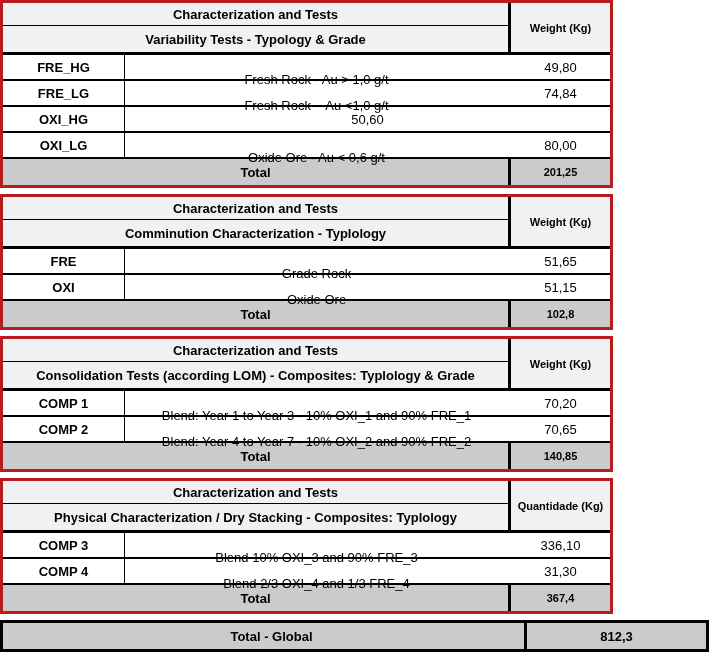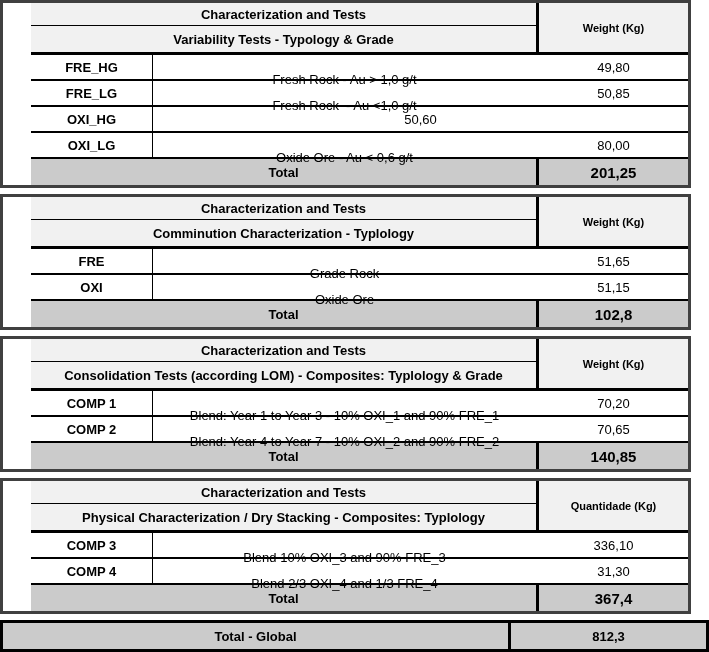--- a/index.html
+++ b/index.html
@@ -8,25 +8,24 @@
     background: #ffffff;
     font-family: "Liberation Sans", sans-serif;
     color: #000000;
   }
   .wrap {
     width: 709px;
     height: 652px;
     overflow: hidden;
   }
   .section {
-    width: 691px;
-    border: 3px solid #404040;
+    width: 613px;
+    border: 3px solid #b91c1c;
     box-sizing: border-box;
     margin-bottom: 6px;
-    padding-left: 28px;
   }
   
   .hdr {
     display: flex;
     border-bottom: 3px solid #000;
   }
   .hdr-left {
     width: 505px;
     border-right: 3px solid #000;
   }
@@ -103,32 +102,33 @@
   .t-label {
     width: 505px;
     border-right: 3px solid #000;
     font-size: 13px;
     display: flex;
     align-items: center;
     justify-content: center;
   }
   .t-val {
     flex: 1;
-    font-size: 15px;
+    font-size: 11px;
     display: flex;
     align-items: center;
     justify-content: center;
   }
   .global {
     width: 709px;
     border: 3px solid #000;
     box-sizing: border-box;
     display: flex;
     background: #cbcbcb;
     font-weight: bold;
+    padding-left: 16px;
   }
   .g-label {
     width: 505px;
     height: 26px;
     border-right: 3px solid #000;
     font-size: 13px;
     display: flex;
     align-items: center;
     justify-content: center;
   }
@@ -155,21 +155,21 @@
       <div class="hdr-right">Weight (Kg)</div>
     </div>
     <div class="drow">
       <div class="c-code">FRE_HG</div>
       <div class="c-desc">Fresh Rock - Au &gt; 1,0 g/t</div>
       <div class="c-wt">49,80</div>
     </div>
     <div class="drow">
       <div class="c-code">FRE_LG</div>
       <div class="c-desc">Fresh Rock  - Au &lt;1,0 g/t</div>
-      <div class="c-wt">50,85</div>
+      <div class="c-wt">74,84</div>
     </div>
     <div class="drow">
       <div class="c-code">OXI_HG</div>
       <div class="c-wt">50,60</div>
     </div>
     <div class="drow">
       <div class="c-code">OXI_LG</div>
       <div class="c-desc">Oxide Ore - Au &lt; 0,6 g/t</div>
       <div class="c-wt">80,00</div>
     </div>

